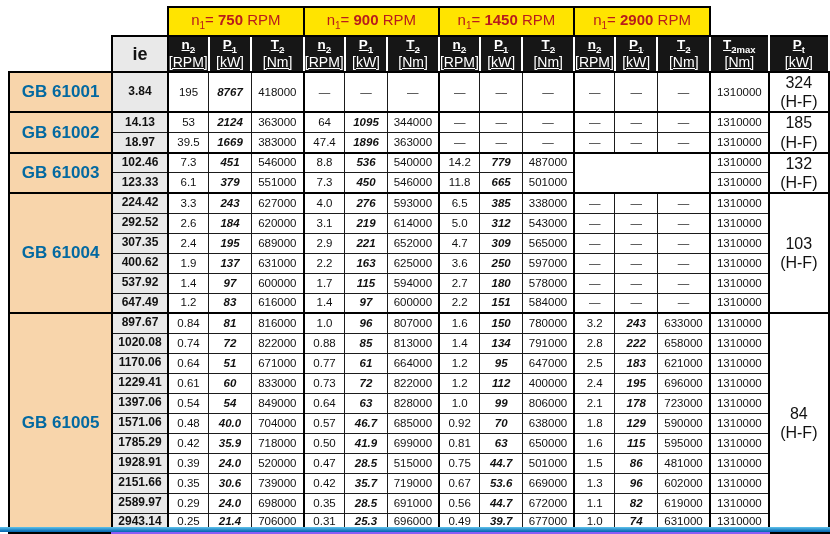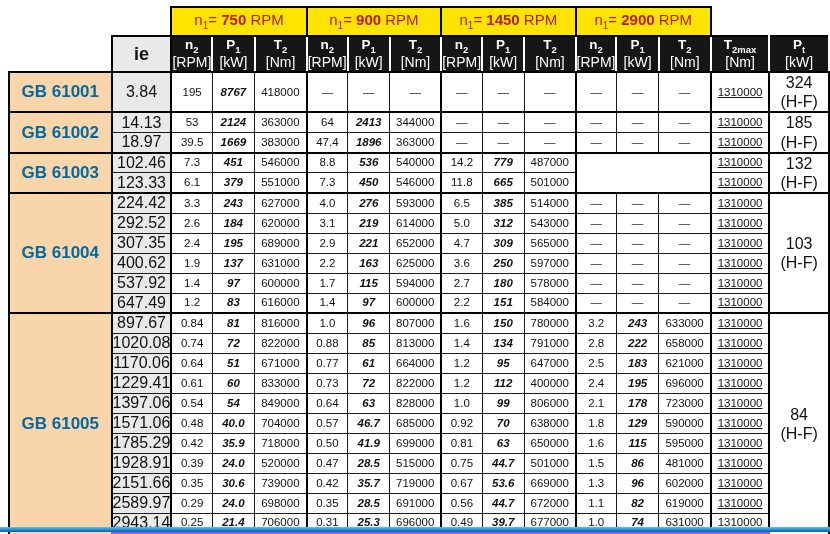--- a/index.html
+++ b/index.html
@@ -22,41 +22,41 @@
   tbody tr.tall{height:32px;}
   .blank{border:none;background:transparent;}
   .yellow{
     background:var(--yellow,#FFE400);border:2px solid #000;
     font-weight:normal;font-size:15px;color:#b91c1c;
   }
   .yellow b{font-weight:bold;}
   .yellow sub{font-size:10px;}
   .dark{
     background:var(--header_black,#161616);color:#fff;
-    border:2px solid #fff;border-top:2px solid #000;border-bottom:2px solid #000;
+    border:2px solid #fff;border-top:2px solid #000;border-bottom:2px solid #000;text-decoration:underline;
   }
   .dark .hm{font-weight:bold;font-size:13.5px;line-height:1.05;}
   .dark .hm sub{font-size:9.5px;}
   .dark .hu{font-size:14px;font-weight:normal;line-height:1.05;}
   .ie-h{
     background:var(--grey,#E9E9E9);border:2px solid #000;
     font-weight:bold;font-size:18px;color:#111;
   }
   .model{
     background:var(--peach,#F8D5AB);border:2px solid #000;
     font-weight:bold;font-size:17px;color:#0369a1;
   }
   .ie{
-    background:var(--grey,#E9E9E9);font-weight:normal;font-size:16px;
+    background:var(--grey,#E9E9E9);font-weight:bold;font-size:12px;
   }
   .p1{font-weight:bold;font-style:italic;}
   .grp-l{border-left:2px solid #000;}
   tr.grp-t > td{border-top:2px solid #000;}
   tbody tr:last-child > td{border-bottom:6px solid #8b5cf6;}
-  .t2max{border-right:2px solid #000;text-decoration:underline;}
+  .t2max{border-right:2px solid #000;}
   .pt{border:2px solid #000;font-size:16px;line-height:1.2;}
   .empty{background:#fff;}
   .dash{color:#2a2a2a;}
   .bottom-bar{
     position:absolute;left:0;right:0;bottom:2px;height:5px;
     background:linear-gradient(180deg,var(--footer_blue_top,#5fc3eb) 0%,var(--footer_blue_bottom,#0b6db6) 85%);
   }
 </style>
 </head>
 <body>
@@ -173,21 +173,21 @@
           <div>(H-F)</div>
         </td>
       </tr>
       <tr class="grp-t">
         <td class="model" rowspan="2">GB 61002</td>
         <td class="ie">14.13</td>
         <td class="grp-l">53</td>
         <td class="p1">2124</td>
         <td>363000</td>
         <td class="grp-l">64</td>
-        <td class="p1">2413</td>
+        <td class="p1">1095</td>
         <td>344000</td>
         <td class="grp-l dash">—</td>
         <td class="dash">—</td>
         <td class="dash">—</td>
         <td class="grp-l dash">—</td>
         <td class="dash">—</td>
         <td class="dash">—</td>
         <td class="grp-l t2max">1310000</td>
         <td class="grp-l pt" rowspan="2">
           <div>185</div>
@@ -246,21 +246,21 @@
         <td class="model" rowspan="6">GB 61004</td>
         <td class="ie">224.42</td>
         <td class="grp-l">3.3</td>
         <td class="p1">243</td>
         <td>627000</td>
         <td class="grp-l">4.0</td>
         <td class="p1">276</td>
         <td>593000</td>
         <td class="grp-l">6.5</td>
         <td class="p1">385</td>
-        <td>514000</td>
+        <td>338000</td>
         <td class="grp-l dash">—</td>
         <td class="dash">—</td>
         <td class="dash">—</td>
         <td class="grp-l t2max">1310000</td>
         <td class="grp-l pt" rowspan="6">
           <div>103</div>
           <div>(H-F)</div>
         </td>
       </tr>
       <tr>

